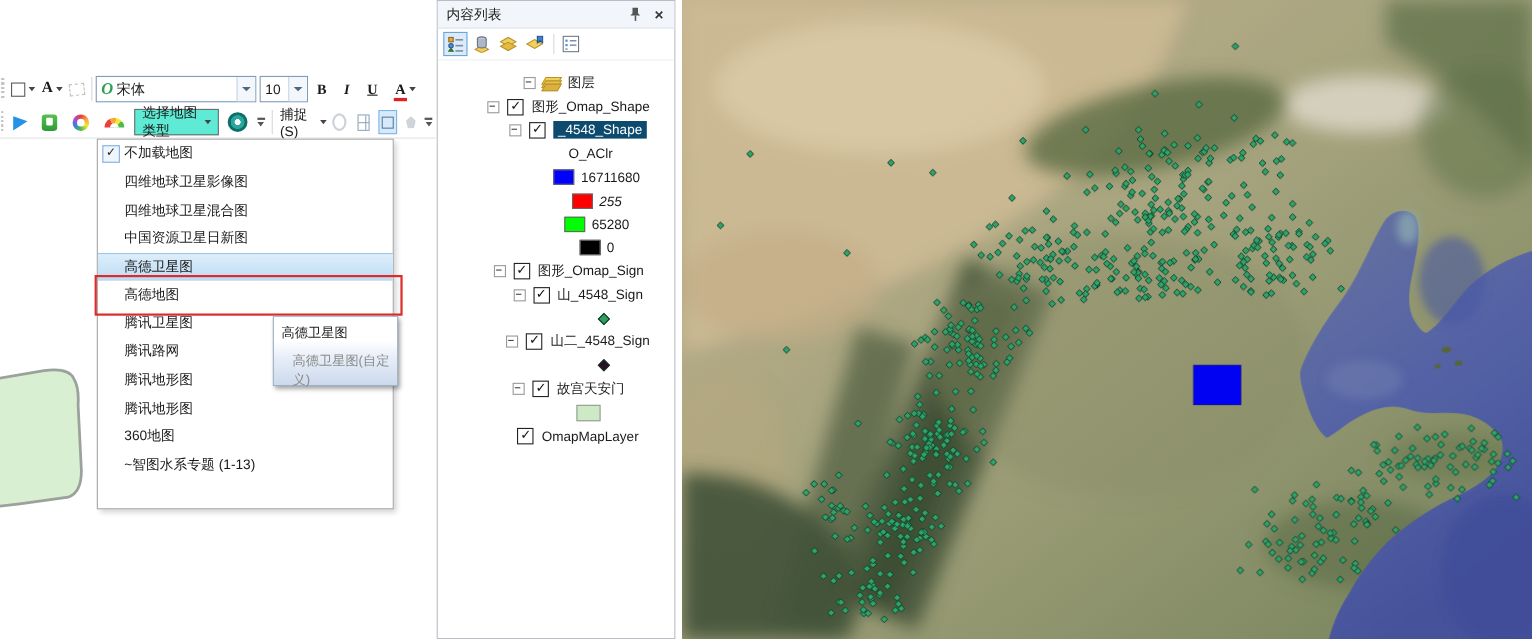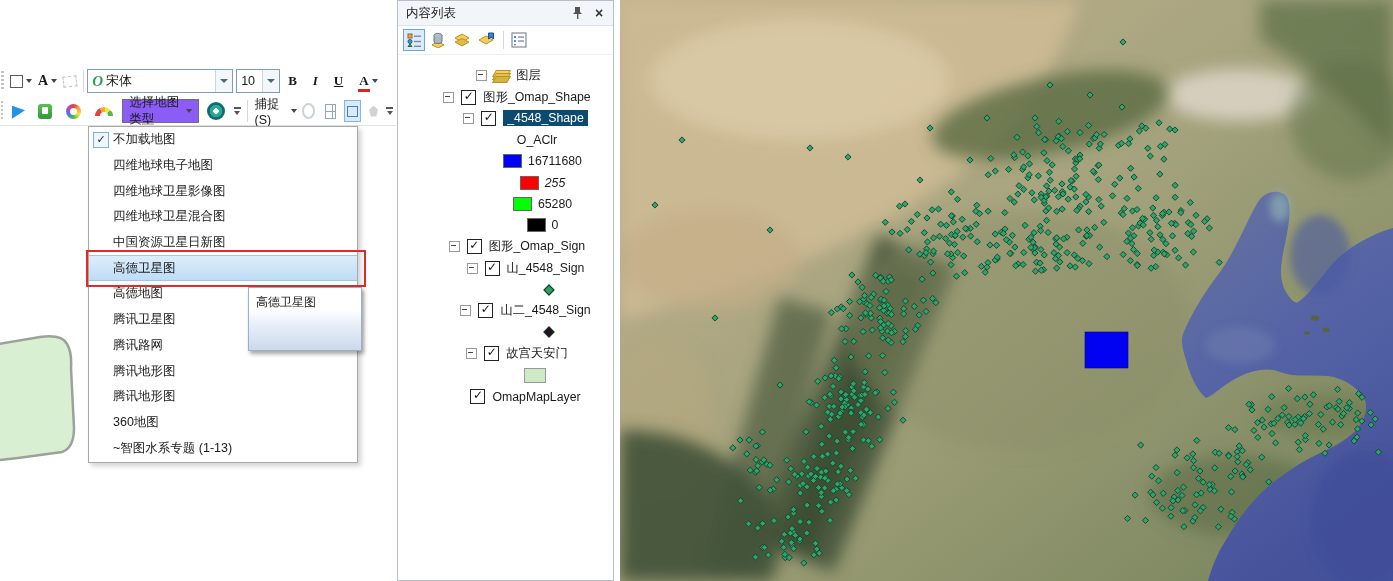--- a/index.html
+++ b/index.html
@@ -26,21 +26,21 @@
   .fmt.u{text-decoration:underline;}
   .fontA{position:relative;font-weight:bold;font-size:13px;font-family:"Liberation Serif",serif;margin-left:5px;}
   .fontA::after{content:"";position:absolute;left:-1px;right:-1px;bottom:-3px;height:3px;background:#d22;}
   .tri-send{width:0;height:0;border-left:13px solid #2492e6;border-top:6px solid transparent;border-bottom:7px solid transparent;transform:skewY(-6deg);margin:0 3px;}
   .badge-green{width:14px;height:15px;border-radius:3px;background:linear-gradient(#57c24f,#2f9a3a);margin:0 4px;position:relative;}
   .badge-green::after{content:"";position:absolute;left:4px;top:3px;width:6px;height:7px;background:#fff;border-radius:1px;}
   .ring{width:15px;height:15px;border-radius:50%;background:conic-gradient(#e6413a,#f8a53a,#efe73c,#52b94b,#3a7fe0,#b04ad6,#e6413a);position:relative;margin:0 4px;}
   .ring::after{content:"";position:absolute;left:4px;top:4px;width:7px;height:7px;border-radius:50%;background:#fff;}
   .rainbow{width:18px;height:9px;border-radius:18px 18px 0 0;background:conic-gradient(from 270deg at 50% 100%,#e6413a 0 60deg,#f8a53a 60deg 100deg,#efe73c 100deg 140deg,#52b94b 140deg 180deg);position:relative;margin:0 4px;}
   .rainbow::after{content:"";position:absolute;left:5px;top:5px;width:8px;height:4px;border-radius:8px 8px 0 0;background:#fff;}
-  .map-type-btn{display:flex;align-items:center;height:22px;border:1px solid #6f6f6f;background:#8b5cf6;padding:0 6px;font-size:12.5px;margin:4px 2px;}
+  .map-type-btn{display:flex;align-items:center;height:22px;border:1px solid #6f6f6f;background:#5eead4;padding:0 6px;font-size:12.5px;margin:4px 2px;}
   .target-ico{width:18px;height:18px;border-radius:50%;margin:0 3px;background:radial-gradient(circle at 50% 50%,#ffffff 0 2.5px,#2aa79c 3px 6px,#0d6f67 6.5px 9px);}
   .ovf{display:flex;flex-direction:column;align-items:center;margin:0 3px;}
   .ovf b{width:7px;height:2px;background:#555;margin-bottom:2px;}
   .ovf i{width:0;height:0;border-left:3.5px solid transparent;border-right:3.5px solid transparent;border-top:4px solid #555;}
   .snap-label{font-size:12.5px;margin:0 2px 0 4px;}
   .circle-dis{width:12px;height:12px;border-radius:50%;border:2px solid #ccd2da;margin:0 5px;}
   .grid-ico{width:13px;height:13px;margin:0 5px;background:
      linear-gradient(#8fa7bc,#8fa7bc) 0 6px/13px 1px no-repeat,
      linear-gradient(#8fa7bc,#8fa7bc) 6px 0/1px 13px no-repeat;border:1px solid #8fa7bc;}
   .sqsel{width:20px;height:20px;background:#d6eafc;border:1px solid #7fb6e8;display:flex;align-items:center;justify-content:center;margin:0 3px;}
@@ -187,24 +187,20 @@
 
 <div class="menu" id="menu">
     <div class="menu-item">
       <span class="mi-gutter">
         <span class="mi-check">✓</span>
       </span>
       <span>不加载地图</span>
     </div>
     <div class="menu-item">
       <span class="mi-gutter"></span>
-      <span>四维地球电子地图</span>
-    </div>
-    <div class="menu-item">
-      <span class="mi-gutter"></span>
       <span>四维地球卫星影像图</span>
     </div>
     <div class="menu-item">
       <span class="mi-gutter"></span>
       <span>四维地球卫星混合图</span>
     </div>
     <div class="menu-item">
       <span class="mi-gutter"></span>
       <span>中国资源卫星日新图</span>
     </div>
@@ -237,20 +233,21 @@
       <span>360地图</span>
     </div>
     <div class="menu-item">
       <span class="mi-gutter"></span>
       <span>~智图水系专题 (1-13)</span>
     </div>
   </div>
 <div class="red-box"></div>
 <div class="tooltip">
   <div class="tt1">高德卫星图</div>
+  <div class="tt2">高德卫星图(自定义)</div>
 </div>
 
 <div class="panel">
   <div class="panel-title">
     <span>内容列表</span>
     <span class="sp"></span>
     <span class="pin-ico">
       <svg width="11" height="14" viewBox="0 0 11 14">
           <path d="M3 1 h5 v5 l2 2 H1 l2 -2 Z" fill="#555"></path>
           <rect x="5" y="8" width="1.4" height="5" fill="#555"></rect>

